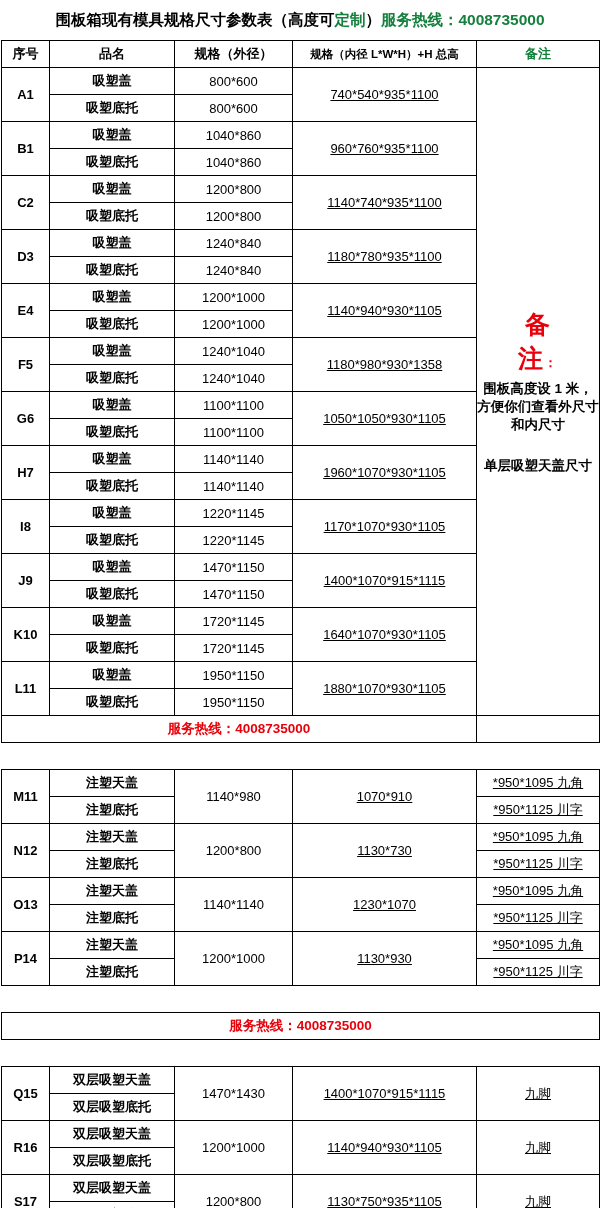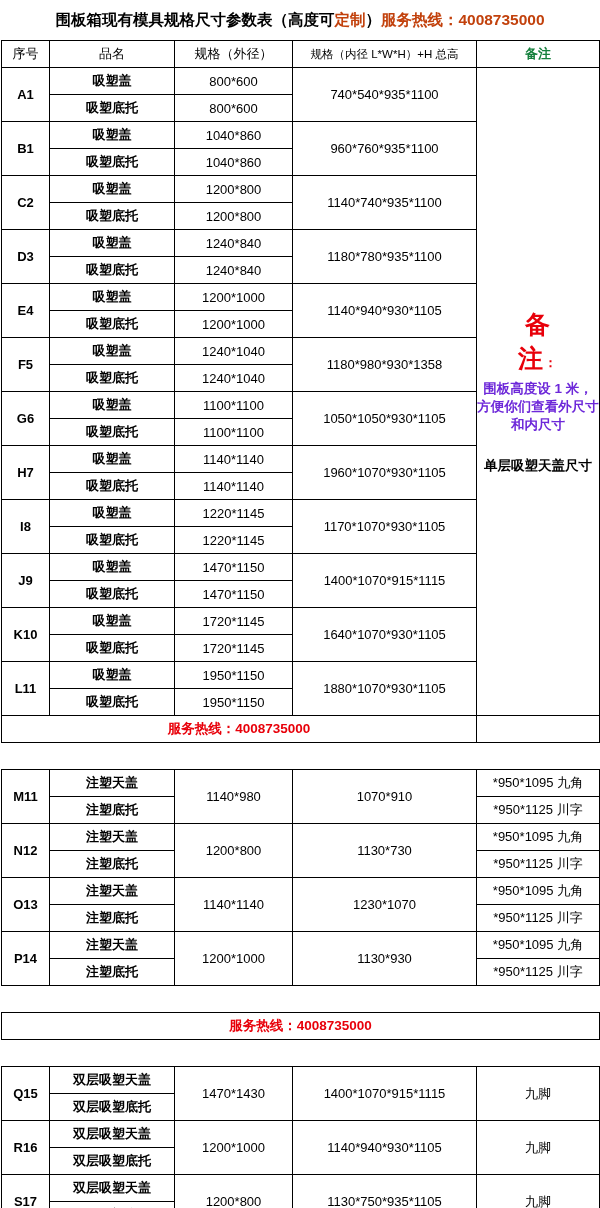--- a/index.html
+++ b/index.html
@@ -18,58 +18,59 @@
     padding: 0;
   }
   .title {
     text-align: center;
     font-size: 15.5px;
     font-weight: bold;
     padding: 10px 0 9px 0;
     letter-spacing: 0px;
     white-space: nowrap;
   }
-  .title .red { color: #c2410c; }
+  .title .red { color: #15803d; }
 
   table.main {
     border-collapse: collapse;
     width: 598px;
     margin: 0 1px;
     table-layout: fixed;
   }
   table.main td, table.main th {
     border: 1px solid #000;
     text-align: center;
     vertical-align: middle;
     font-size: 13px;
     padding: 0;
     height: 26px;
     overflow: hidden;
   }
   th.hdr {
-    font-weight: normal;
+    font-weight: bold;
     font-size: 13.5px;
     height: 30px;
   }
   th.hdr.small { font-size: 11.5px; }
   th.remark-hdr { color: #15803d; font-weight: bold; font-size: 14px; }
 
   td.idx {
     font-weight: bold;
     font-size: 15px;
   }
   td.name {
     font-weight: bold;
     font-size: 13.5px;
   }
   td.spec {
     font-size: 13px;
   }
   td.inner {
     font-size: 13px;
+    text-decoration: underline;
   }
 
   
   td.remark-cell {
     vertical-align: top;
     padding: 6px 4px 4px 4px;
   }
   .remark-inner {
     display: flex;
     flex-direction: column;
@@ -78,21 +79,21 @@
   }
   .remark-title {
     color: #e8000a;
     font-weight: bold;
     font-size: 25px;
     letter-spacing: 1px;
     margin-bottom: 2px;
   }
   .remark-title .sub { font-size: 13px; font-weight: bold; }
   .remark-green {
-    color: #6d28d9;
+    color: #000000;
     font-size: 13.5px;
     font-weight: bold;
     text-align: center;
     margin-top: 4px;
     line-height: 1.32;
   }
   .remark-black {
     color: #000;
     font-size: 13.5px;
     font-weight: bold;

